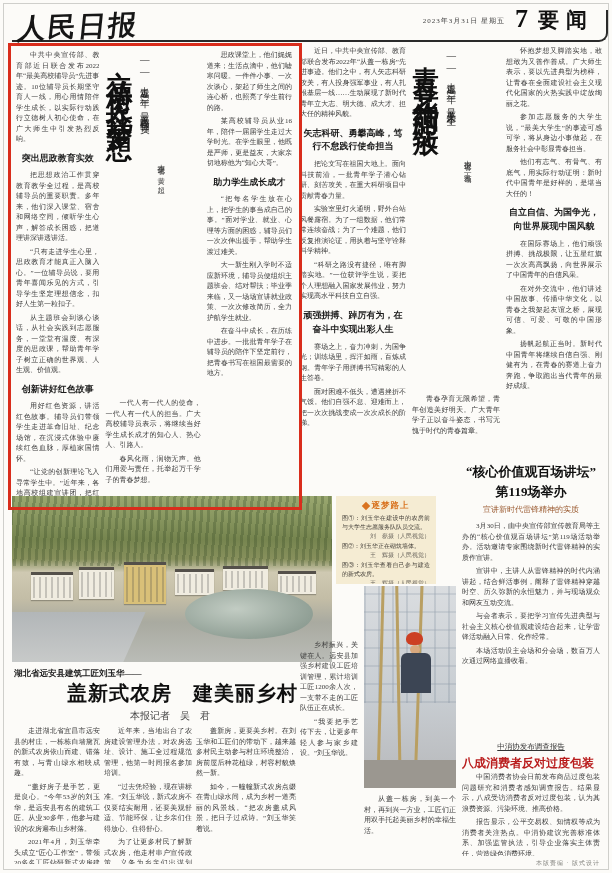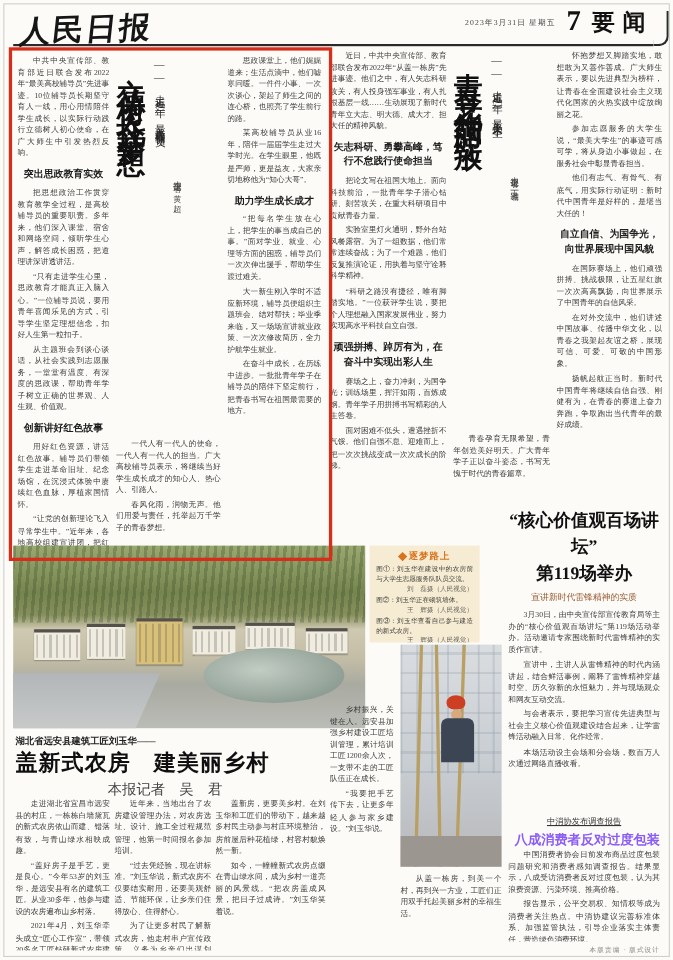--- a/index.html
+++ b/index.html
@@ -72,39 +72,39 @@
      background:repeating-linear-gradient(90deg,rgba(90,110,130,.35) 0 2px,rgba(0,0,0,0) 2px 14px),
                 repeating-linear-gradient(0deg,rgba(90,110,130,.3) 0 2px,rgba(0,0,0,0) 2px 18px);}
   .pole{position:absolute;top:0;width:3px;height:100%;background:#b99f62;}
   .helmet{position:absolute;left:46%;top:23%;width:17px;height:13px;border-radius:50% 50% 40% 40%;background:#cc3f23;}
   .face{position:absolute;left:50%;top:29%;width:10px;height:9px;border-radius:50%;background:#d8a87e;}
   .torso{position:absolute;left:40%;top:33%;width:30px;height:40px;border-radius:6px 6px 0 0;background:#3c4554;}
   .wall{position:absolute;left:0;bottom:0;width:100%;height:14%;background:#9b9790;}
 
   
   .bottom-kicker{position:absolute;left:14px;top:668px;width:284px;font-size:8.5px;font-weight:bold;color:#222;}
-  .bottom-headline{position:absolute;left:14px;top:680px;width:284px;text-align:left;
+  .bottom-headline{position:absolute;left:14px;top:680px;width:284px;text-align:right;
      font-size:20px;font-weight:bold;color:#0f0f0f;letter-spacing:1px;}
-  .bottom-byline{position:absolute;left:8px;top:709px;width:284px;text-align:center;font-size:13px;color:#444;}
+  .bottom-byline{position:absolute;left:28px;top:709px;width:284px;text-align:center;font-size:10px;color:#444;}
   .bcol{position:absolute;overflow:hidden;}
   .bcol p{font-size:7px;line-height:1.5;text-align:justify;margin:0 0 3px;text-indent:14px;color:#3b3b3b;}
   .bc1{left:14px;top:726px;width:86px;height:138px;}
   .bc2{left:104px;top:726px;width:88px;height:138px;}
   .bc3{left:196px;top:726px;width:100px;height:138px;}
   .bc4{left:300px;top:640px;width:58px;height:196px;}
   .bc5{left:364px;top:794px;width:92px;height:70px;}
 
   
   .forum{position:absolute;left:462px;top:462px;width:138px;height:276px;overflow:hidden;}
-  .forum-h{font-size:16px;font-weight:bold;text-align:center;color:#101010;line-height:1.5;}
+  .forum-h{font-size:13px;font-weight:bold;text-align:center;color:#101010;line-height:1.5;}
   .forum-sub{font-size:8px;text-align:center;color:#9a5a30;margin:3px 0 6px;}
   .forum p.body, .cca p.body{font-size:7px;line-height:1.5;text-align:justify;margin:0 0 3px;text-indent:14px;color:#3b3b3b;}
   .cca{position:absolute;left:462px;top:742px;width:138px;height:114px;overflow:hidden;}
   .cca-kicker{font-size:7.5px;text-align:center;color:#333;margin-bottom:2px;text-decoration:underline;}
-  .cca-h{font-size:12px;font-weight:bold;text-align:right;color:#8b5cf6;line-height:1.5;}
+  .cca-h{font-size:12px;font-weight:bold;text-align:left;color:#b91c1c;line-height:1.5;}
   .cca .hgap{margin-bottom:4px;}
   .credits-line{position:absolute;left:462px;top:859px;width:138px;text-align:right;font-size:6px;color:#8a8a85;letter-spacing:1px;}
 </style>
 </head>
 <body>
 
 <div class="page">
   <div class="scan-border"></div>
 
   <div class="header-rule"></div>

